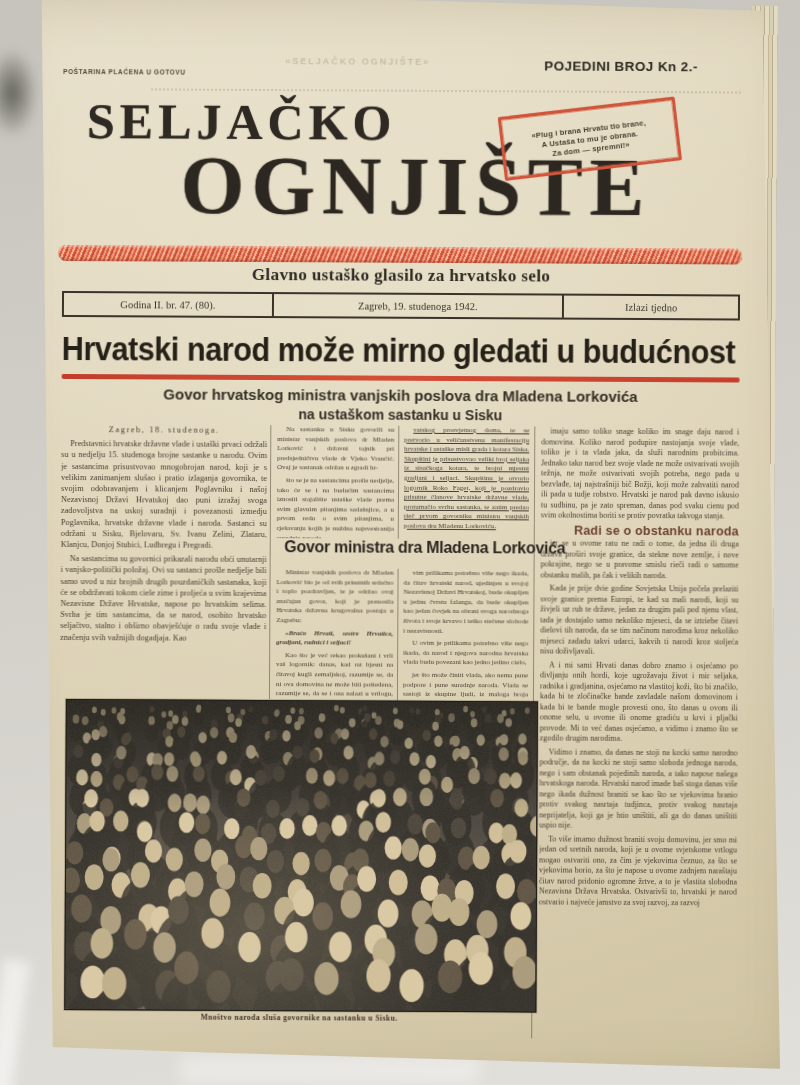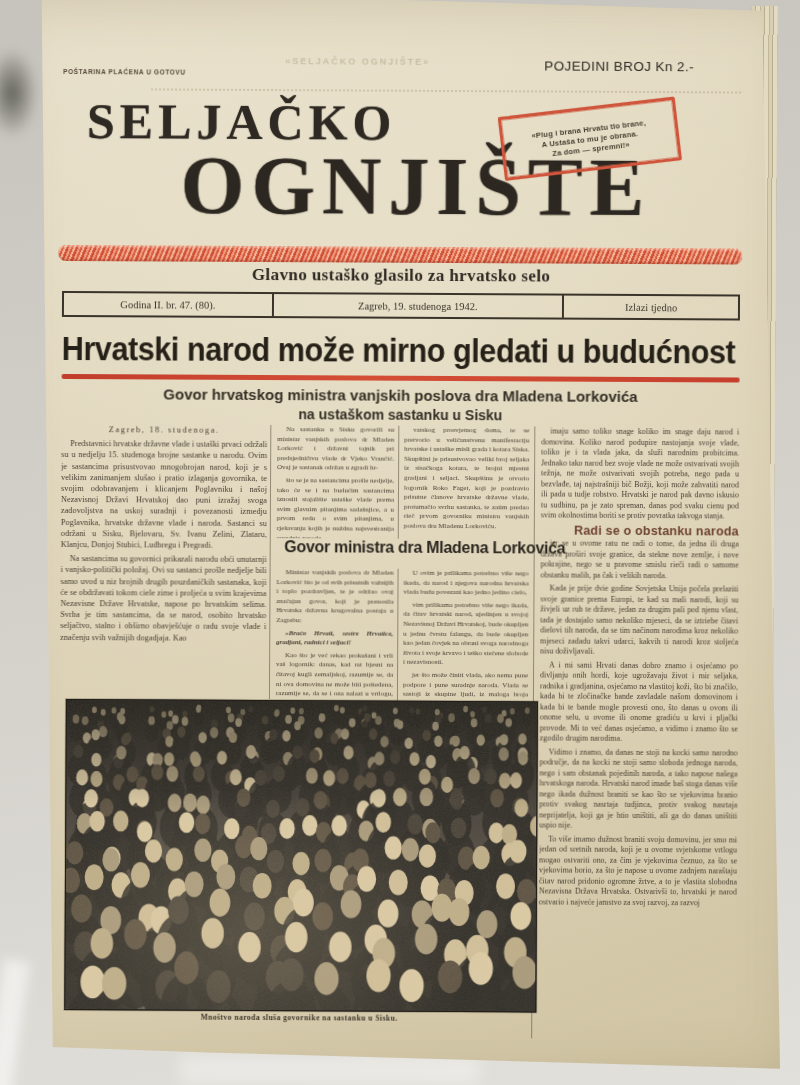--- a/index.html
+++ b/index.html
@@ -16,21 +16,21 @@
        clip-path:polygon(5.2% -1%,95.3% 1%,97.5% 98.5%,26% 97%,6.6% 96.5%);
        background:
          radial-gradient(120% 80% at 50% 30%, rgba(255,252,238,.25), rgba(0,0,0,0) 60%),
          linear-gradient(160deg,#e8e0cb 0%,#ded4b9 38%,#d8cdaf 72%,#cfc3a2 100%);
        box-shadow:inset 0 0 60px rgba(120,100,60,.25);}
   .content{position:absolute;inset:0;transform:rotate(.3deg);transform-origin:70px 300px;color:#3a332a;}
 
   .tiny-note{position:absolute;left:62px;top:68px;font-family:"Liberation Sans",sans-serif;
        font-size:6.5px;font-weight:bold;letter-spacing:.6px;color:#57493b;filter:blur(.2px);}
   .price{position:absolute;left:543px;top:56px;font-family:"Liberation Sans",sans-serif;
-       font-size:13.5px;font-weight:normal;letter-spacing:.4px;color:#2f2a23;filter:blur(.25px);}
+       font-size:13.5px;font-weight:bold;letter-spacing:.4px;color:#2f2a23;filter:blur(.25px);}
   .ghost{position:absolute;left:284px;top:55px;font-family:"Liberation Sans",sans-serif;font-size:9px;
        font-weight:bold;letter-spacing:2px;color:rgba(140,122,90,.33);filter:blur(.5px);}
   .ghost-rule{position:absolute;left:150px;top:88px;width:590px;border-top:2px dotted rgba(146,128,96,.3);filter:blur(.6px);}
 
   .mast1{position:absolute;left:86px;top:92px;font-family:"Liberation Serif",serif;font-weight:bold;
        font-size:50px;letter-spacing:5px;color:#2e2922;text-shadow:0 0 1px rgba(40,35,28,.7);filter:blur(.2px);}
   .mast2{position:absolute;left:180px;top:138px;font-family:"Liberation Serif",serif;font-weight:bold;
        font-size:82px;letter-spacing:7px;color:#2c2720;text-shadow:0 0 1.2px rgba(40,35,28,.75);filter:blur(.25px);}
 
   .motto{position:absolute;left:500px;top:104px;width:172px;height:58px;transform:rotate(-7deg);
@@ -61,21 +61,21 @@
   .subhead1{position:absolute;left:62px;top:385px;width:678px;text-align:center;font-family:"Liberation Sans",sans-serif;
        font-weight:bold;font-size:15px;color:#352f26;filter:blur(.3px);}
   .subhead2{position:absolute;left:62px;top:405px;width:678px;text-align:center;font-family:"Liberation Sans",sans-serif;
        font-weight:bold;font-size:14px;color:#352f26;filter:blur(.3px);}
 
   .bodycol{position:absolute;overflow:hidden;text-align:justify;color:#473e31;filter:blur(.34px);}
   .bodycol p{margin:0 0 3px 0;text-indent:9px;}
   .col1{left:62px;top:424px;width:206px;height:274px;font-size:8.3px;line-height:11.2px;}
   .col1 p:first-child{text-align:center;text-indent:0;letter-spacing:1.6px;}
   .col2top{left:278px;top:424px;width:117px;height:113px;font-size:7px;line-height:9.6px;}
-  .col3top{left:405px;top:424px;width:125px;height:113px;font-size:7px;line-height:9.6px;}
+  .col3top{left:405px;top:424px;width:125px;height:113px;font-size:7px;line-height:9.6px;text-decoration:underline;}
   .col2bot{left:278px;top:567px;width:117px;height:132px;font-size:7px;line-height:9.6px;}
   .col2bot p:nth-child(2){font-weight:bold;font-style:italic;}
   .col3bot{left:405px;top:567px;width:125px;height:132px;font-size:7px;line-height:9.6px;}
   .col4{left:542px;top:424px;width:198px;height:616px;font-size:7.9px;line-height:10.5px;}
 
   .govor-h{position:absolute;left:278px;top:536px;width:252px;text-align:center;font-family:"Liberation Sans",sans-serif;
        font-weight:bold;font-size:17px;letter-spacing:-.3px;color:#2c2720;white-space:nowrap;
        transform:scaleX(.94);transform-origin:center;filter:blur(.3px);}
   .radi-h{font-family:"Liberation Sans",sans-serif;font-weight:bold;font-size:12.5px;color:#6e4231;
        text-align:right;text-indent:0;margin:4px 0 3px 0 !important;letter-spacing:.2px;}
@@ -145,27 +145,27 @@
         <p>Na sastanku u Sisku govorili su ministar vanjskih poslova dr Mladen Lorković i državni tajnik pri predsjedničtvu vlade dr Vjeko Vrančić. Ovaj je sastanak održan u zgradi hr-</p>
         <p>što se je na sastancima prošle nedjelje, tako će se i na budućim sastancima iznositi stajalište ustaške vlade prema svim glavnim pitanjima sadašnjice, a u prvom redu o svim pitanjima, u rješavanju kojih je nuždna najsvestranija suradnja naroda.</p>
       </div>
     <div class="bodycol col3top">
         <p>vatskog prosvjetnog doma, te se pretvorio u veličanstvenu manifestaciju hrvatske i ustaške misli grada i kotara Siska. Skupštini je prisustvovao veliki broj seljaka iz sisačkoga kotara, te brojni mjestni gradjani i seljaci. Skupštinu je otvorio logornik Roko Faget, koji je pozdravio prisutne članove hrvatske državne vlade, protumačio svrhu sastanka, te zatim predao rieč prvom govorniku ministru vanjskih poslova dru Mladenu Lorkoviću.</p>
       </div>
 
     <div class="govor-h">Govor ministra dra Mladena Lorkovića</div>
 
     <div class="bodycol col2bot">
-        <p>Ministar vanjskih poslova dr Mladen Lorković bio je od svih prisutnih važnijih i toplo pozdravljen, te je održao ovaj značajan govor, koji je prenosila Hrvatska državna krugovalna postaja u Zagrebu:</p>
+        <p>Ministar vanjskih poslova dr Mladen Lorković bio je od svih prisutnih srdačno i toplo pozdravljen, te je održao ovaj značajan govor, koji je prenosila Hrvatska državna krugovalna postaja u Zagrebu:</p>
         <p>»Braćo Hrvati, sestre Hrvatice, gradjani, radnici i seljaci!</p>
         <p>Kao što je već rekao prokušani i vrli vaš logornik: danas, kad rat bjesni na čitavoj kugli zemaljskoj, razumije se, da ni ova domovina ne može biti pošteđena, razumije se, da se i ona nalazi u vrtlogu, koji je obuhvatio čitav sviet. Stoga je baš u ovim i ovak-</p>
       </div>
     <div class="bodycol col3bot">
+        <p>vim prilikama potrebno više nego ikada, da čitav hrvatski narod, ujedinjen u svojoj Nezavisnoj Državi Hrvatskoj, bude okupljen u jednu čvrstu falangu, da bude okupljen kao jedan čovjek na obrani svoga narodnoga života i svoje krvavo i teško stečene slobode i nezavisnosti.</p>
         <p>U ovim je prilikama potrebno više nego ikada, da narod i njegova narodna hrvatska vlada budu povezani kao jedno jedino cielo,</p>
-        <p>vim prilikama potrebno više nego ikada, da čitav hrvatski narod, ujedinjen u svojoj Nezavisnoj Državi Hrvatskoj, bude okupljen u jednu čvrstu falangu, da bude okupljen kao jedan čovjek na obrani svoga narodnoga života i svoje krvavo i teško stečene slobode i nezavisnosti.</p>
         <p>jer što može činiti vlada, ako nema pune podpore i pune suradnje naroda. Vlada se sastoji iz skupine ljudi, iz maloga broja prvaka i boraca, koji</p>
       </div>
 
     <div class="bodycol col4">
       <div>
           <p>imaju samo toliko snage koliko im snage daju narod i domovina. Koliko narod podupire nastojanja svoje vlade, toliko je i ta vlada jaka, da služi narodnim probitcima. Jednako tako narod bez svoje vlade ne može ostvarivati svojih težnja, ne može ostvarivati svojih potreba, nego pada u bezvlađe, taj najstrašniji bič Božji, koji može zahvatiti narod ili pada u tudje robstvo. Hrvatski je narod pak davno iskusio tu sudbinu, pa je zato spreman, danas pod svaku cienu pod svim okolnostima boriti se protiv povratka takvoga stanja.</p>
         </div>
       <p class="radi-h">Radi se o obstanku naroda</p>
       <div>
           <p>jer se u ovome ratu ne radi o tome, da jedna ili druga država proširi svoje granice, da stekne nove zemlje, i nove pokrajine, nego se u pravome smislu rieči radi o samome obstanku malih, pa čak i velikih naroda.</p>

